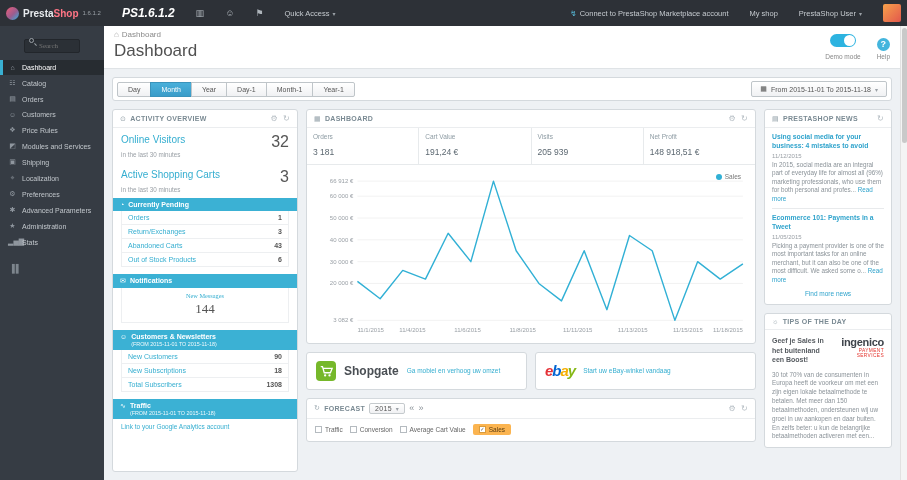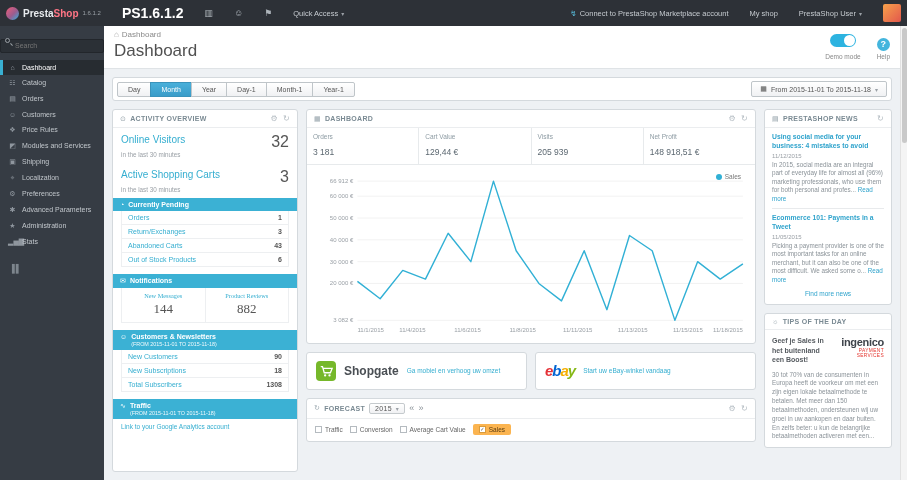--- a/index.html
+++ b/index.html
@@ -7,38 +7,38 @@
   body { font-family:"Liberation Sans", sans-serif; background:#eef1f4; color:#555; }
 
   
   .topbar { height:26px; background:#2d3137; display:flex; align-items:center; justify-content:space-between; padding:0 6px; color:#c6cbd0; font-size:7.5px; }
   .tb-left, .tb-right { display:flex; align-items:center; gap:21px; }
   .logo { display:flex; align-items:center; gap:4px; }
   .logo-mark { width:13px; height:13px; border-radius:50%; background:linear-gradient(135deg,#f05e78 0%,#9b5c8f 55%,#2db3e0 100%); display:inline-block; }
   .logo-text { font-size:10px; font-weight:bold; color:#e8ebee; }
   .logo-shop { color:#ff7585; }
   .logo-ver { font-size:6px; color:#9aa0a6; }
-  .shop-name { font-size:14px; font-weight:bold; color:#fff; text-decoration:none; }
+  .shop-name { font-size:12px; font-weight:bold; color:#fff; text-decoration:none;font-style:italic; }
   .tb-icon { font-size:9px; color:#aeb5bb; cursor:pointer; }
   .quick-access { display:flex; gap:3px; align-items:center; cursor:pointer; }
   .caret { font-size:6px; color:#9aa0a6; }
   .tb-link { color:#c6cbd0; text-decoration:none; display:flex; gap:3px; align-items:center; }
   .tb-bolt { color:#5bc8e8; }
   .user-menu { display:flex; gap:3px; align-items:center; cursor:pointer; }
   .avatar { width:18px; height:18px; border-radius:2px; background:linear-gradient(135deg,#f7a24b,#e2574c); }
 
   
   .app { display:flex; height:454px; }
   .sidebar { width:104px; background:#363c44; flex:none; padding-top:5px; overflow:hidden; }
   .main { flex:1; display:flex; flex-direction:column; min-width:0; }
   .scrollbar { width:7px; background:#f4f4f4; border-left:1px solid #e1e1e1; position:relative; flex:none; }
   .scroll-thumb { position:absolute; top:2px; left:1px; width:5px; height:115px; background:#c9c9c9; border-radius:3px; }
 
   
-  .search-box { margin:3px 0 7px; position:relative; }
+  .search-box { margin:3px 24px 7px; position:relative;font-family:Liberation Serif, serif; }
   .search-box input { width:100%; height:14px; background:#2b3036; border:1px solid #22262b; border-radius:2px; color:#ccc; font-size:7px; padding:0 3px 0 14px; font-family:inherit; }
   .mag { position:absolute; left:5px; top:4px; width:5px; height:5px; border:1px solid #9aa0a6; border-radius:50%; }
   .mag::after { content:''; position:absolute; width:3px; height:1px; background:#9aa0a6; transform:rotate(45deg); left:4px; top:5px; }
   .nav-list { list-style:none; }
   .nav-list li { display:flex; align-items:center; gap:5px; padding:4px 7px 4px 5px; font-size:7px; color:#c2c7cc; border-left:3px solid transparent; cursor:pointer; }
   .nav-list li .nv-ic { width:9px; font-size:7px; color:#8f969e; text-align:center; flex:none; }
   .nav-list li.active { background:#272c31; color:#fff; border-left-color:#39b0d2; }
   .collapse-btn { margin:14px 9px; color:#7d858d; font-size:8px; letter-spacing:1px; cursor:pointer; }
 
   
@@ -316,24 +316,20 @@
 
         <div class="sec-bar">
           <span class="sb-ic">✉</span>
           <span>Notifications</span>
         </div>
         <div class="notif-cols">
           <div class="ncol">
             <div class="ncol-label">New Messages</div>
             <div class="ncol-value">144</div>
           </div>
-          <div class="ncol">
-            <div class="ncol-label">Product Reviews</div>
-            <div class="ncol-value">882</div>
-          </div>
         </div>
 
         <div class="sec-bar">
           <span class="sb-ic">☺</span>
           <span><span>Customers &amp; Newsletters</span><span class="sec-sub">(FROM 2015-11-01 TO 2015-11-18)</span></span>
         </div>
         <div class="sec-body">
           <div class="a-row">
               <span class="rl">New Customers</span>
               <span class="rv">90</span>
@@ -365,21 +361,21 @@
               <span>↻</span>
             </span>
           </div>
           <div class="kpis">
             <div class="kpi">
               <div class="kpi-label">Orders</div>
               <div class="kpi-value">3 181</div>
             </div>
             <div class="kpi">
               <div class="kpi-label">Cart Value</div>
-              <div class="kpi-value">129,44 €</div>
+              <div class="kpi-value">191,24 €</div>
             </div>
             <div class="kpi">
               <div class="kpi-label">Visits</div>
               <div class="kpi-value">205 939</div>
             </div>
             <div class="kpi">
               <div class="kpi-label">Net Profit</div>
               <div class="kpi-value">148 918,51 €</div>
             </div>
           </div>

